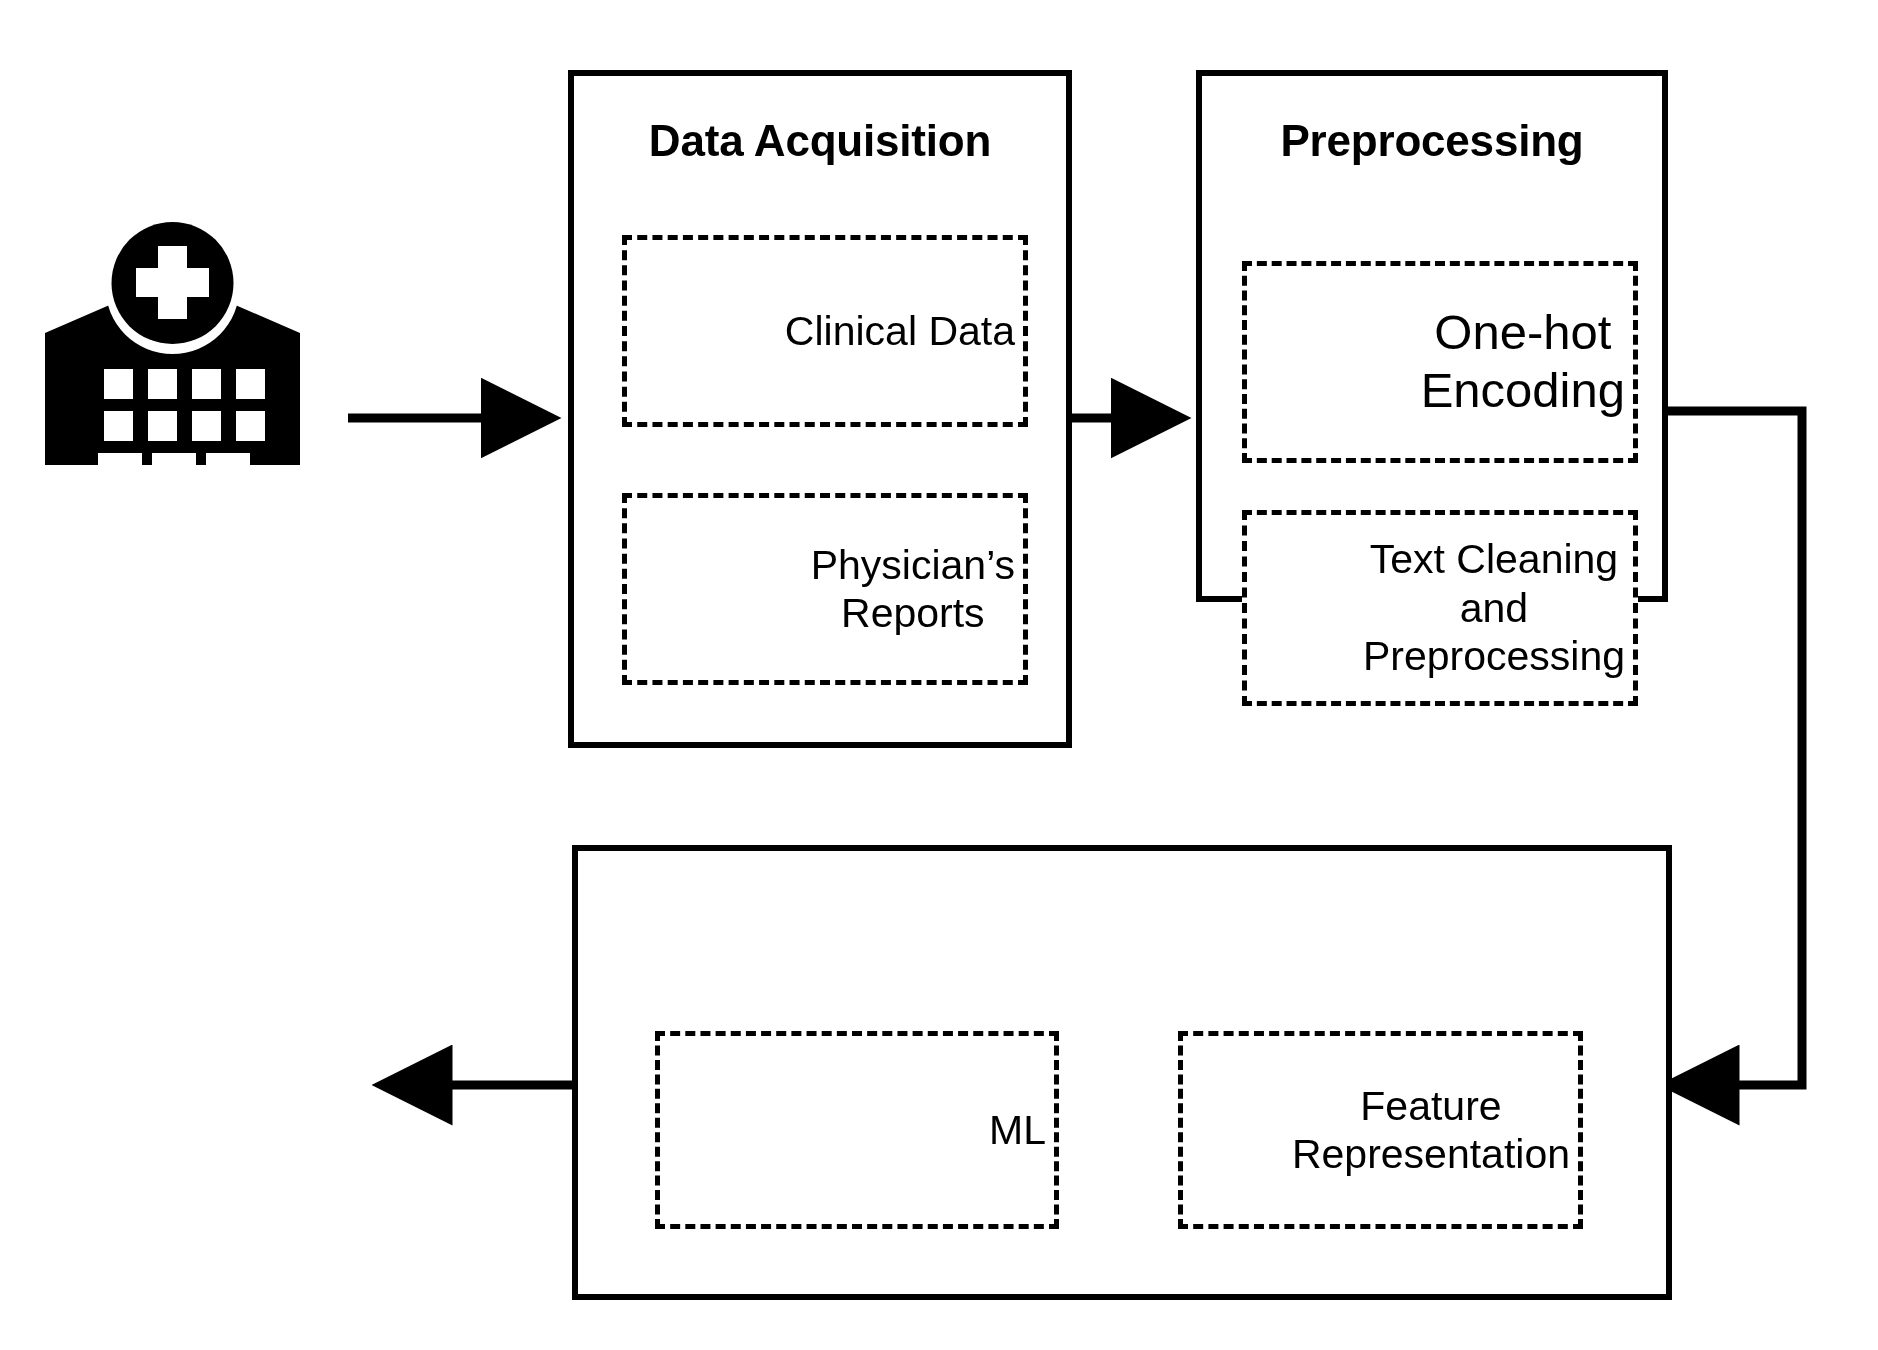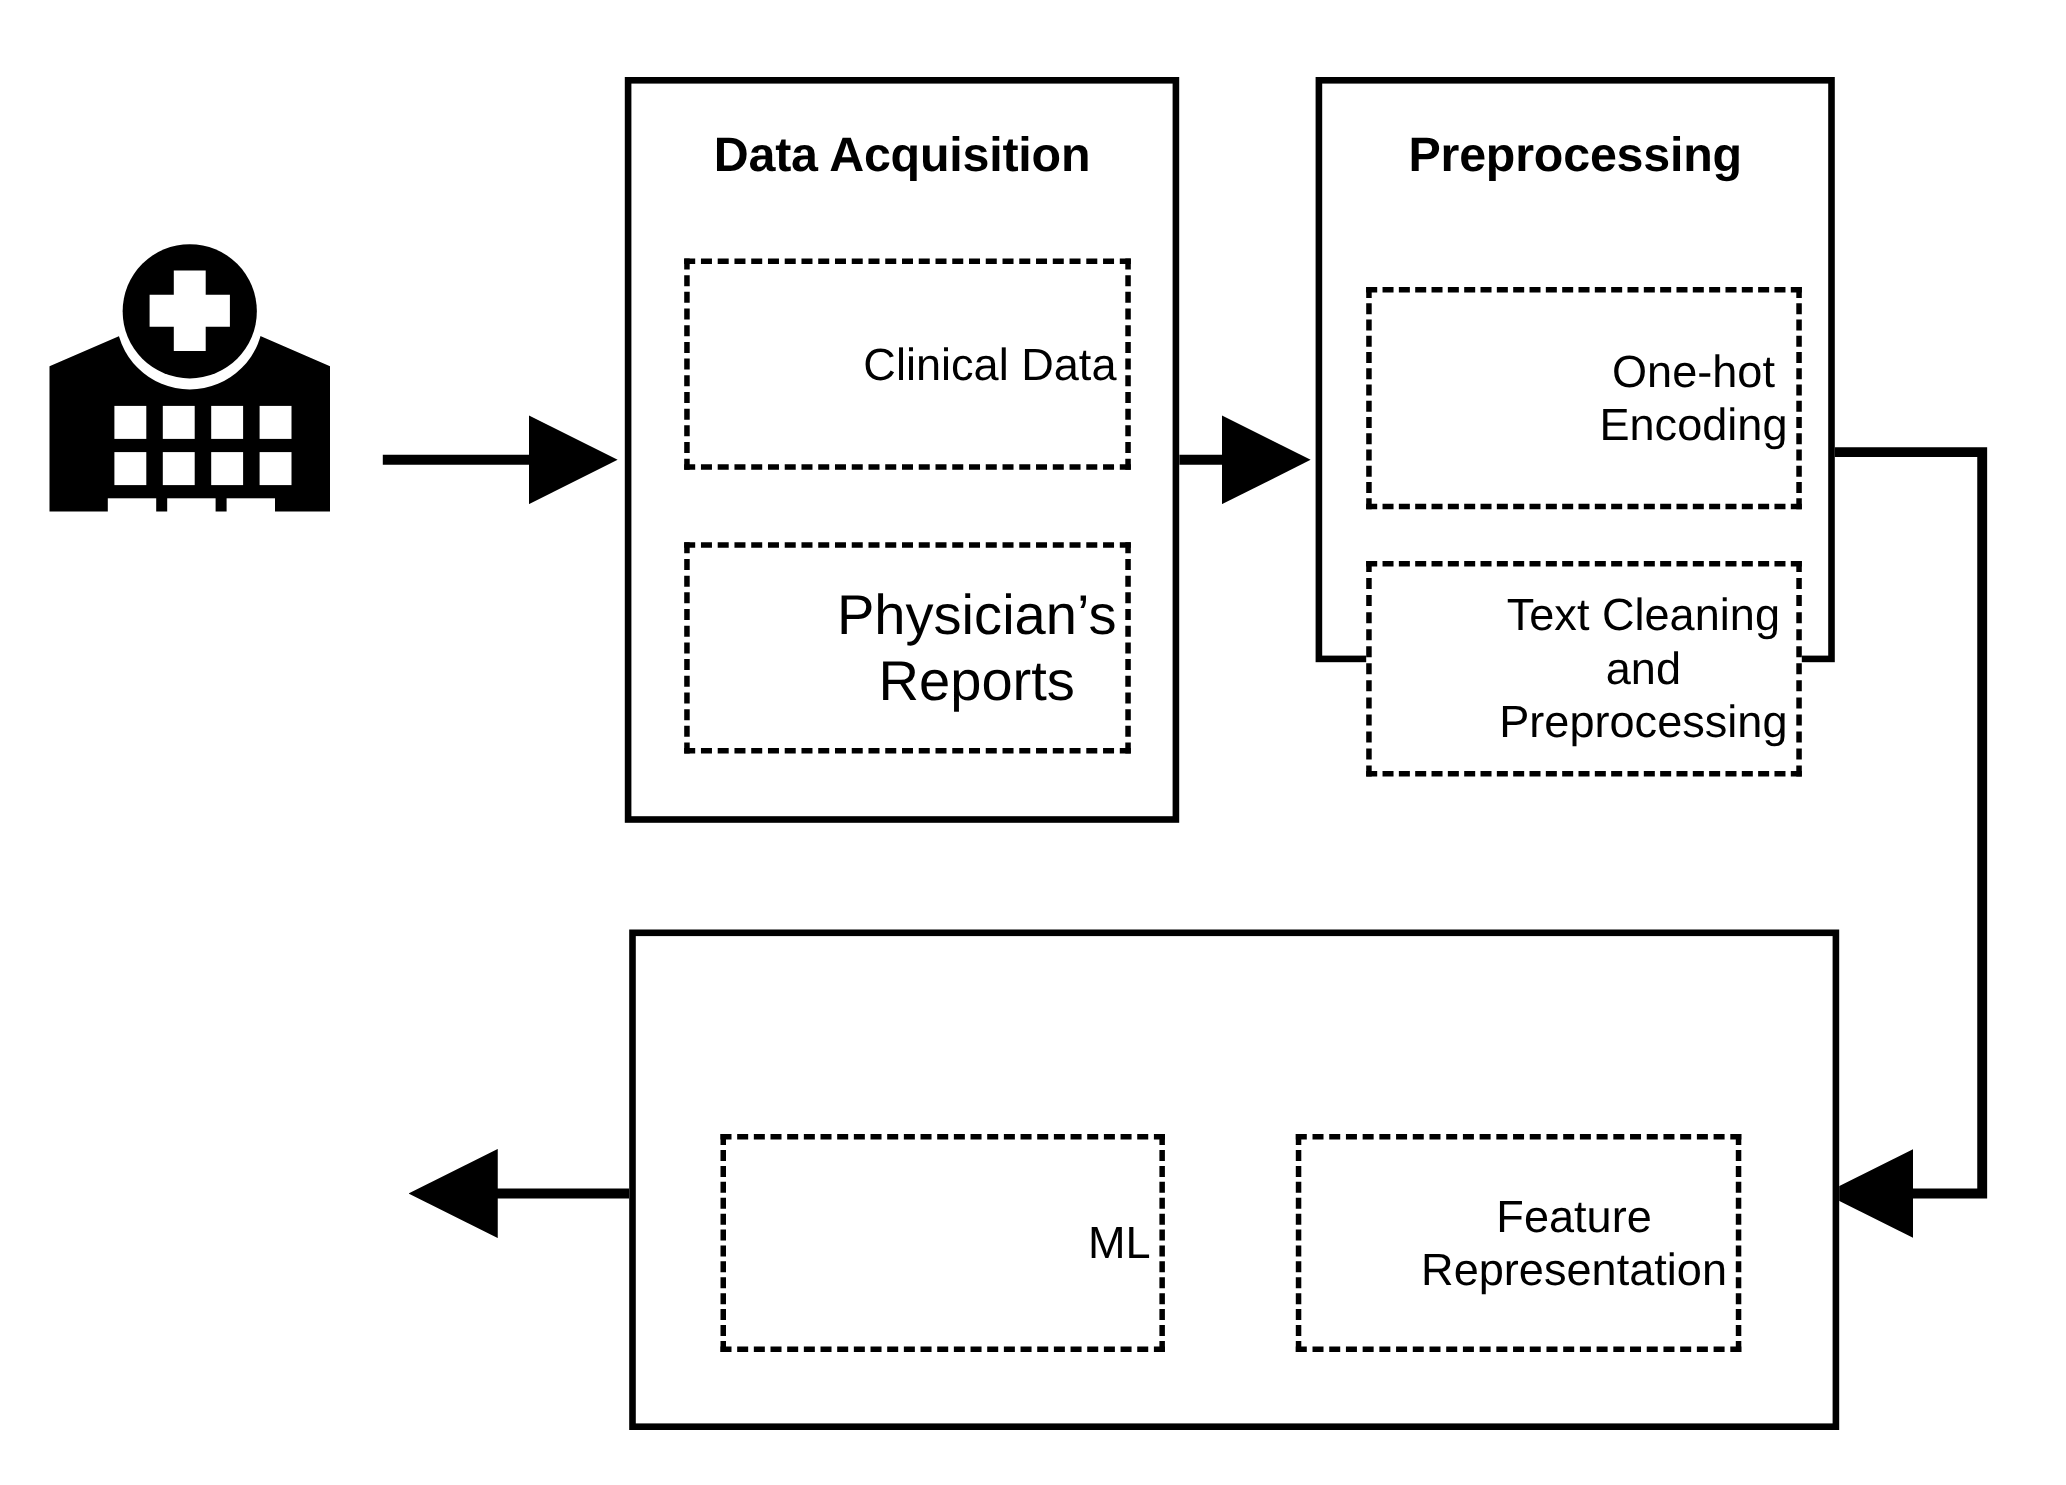--- a/index.html
+++ b/index.html
@@ -133,30 +133,30 @@
     </g>
   </svg>
 
   <div class="stage-box" style="left:568px; top:70px; width:504px; height:678px;">
     <div class="stage-title" style="top:40px; font-size:44px;">Data Acquisition</div>
 
     <div class="dashed-box" style="left:48px; top:159px; width:406px; height:192px; font-size:41px;">
       <span class="txt">Clinical Data</span>
     </div>
 
-    <div class="dashed-box" style="left:48px; top:417px; width:406px; height:192px; font-size:51px;">
+    <div class="dashed-box" style="left:48px; top:417px; width:406px; height:192px; font-size:41px;">
       <span class="txt">Physician’s
 Reports</span>
     </div>
   </div>
 
   <div class="stage-box" style="left:1196px; top:70px; width:472px; height:532px;">
     <div class="stage-title" style="top:40px; font-size:44px;">Preprocessing</div>
 
-    <div class="dashed-box" style="left:40px; top:185px; width:396px; height:202px; font-size:41px;">
+    <div class="dashed-box" style="left:40px; top:185px; width:396px; height:202px; font-size:49px;">
       <span class="txt">One-hot
 Encoding</span>
     </div>
 
     <div class="dashed-box" style="left:40px; top:434px; width:396px; height:196px; font-size:41px;">
       <span class="txt">Text Cleaning
 and
 Preprocessing</span>
     </div>
   </div>

